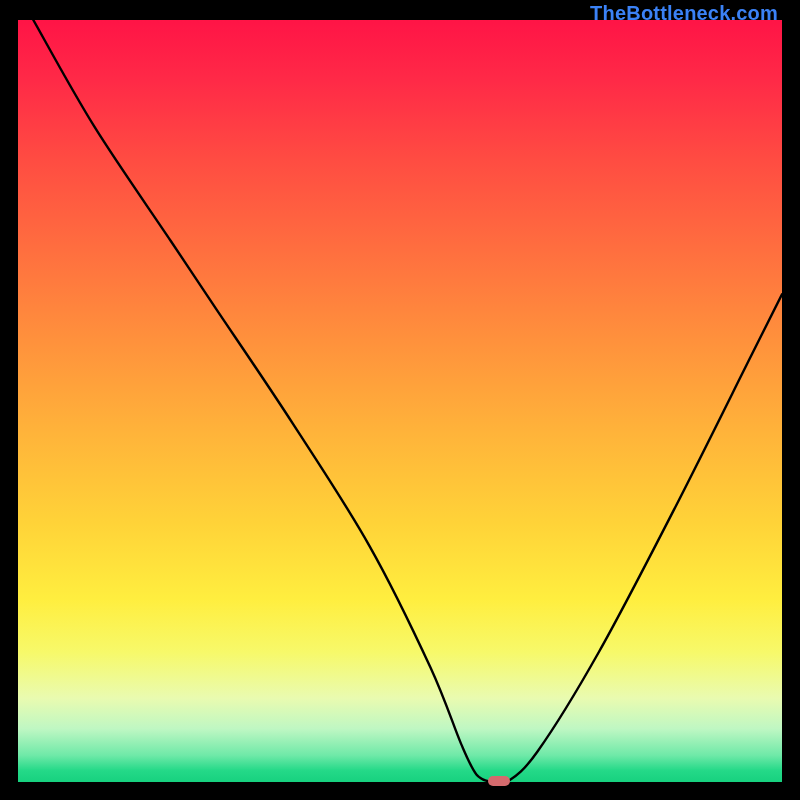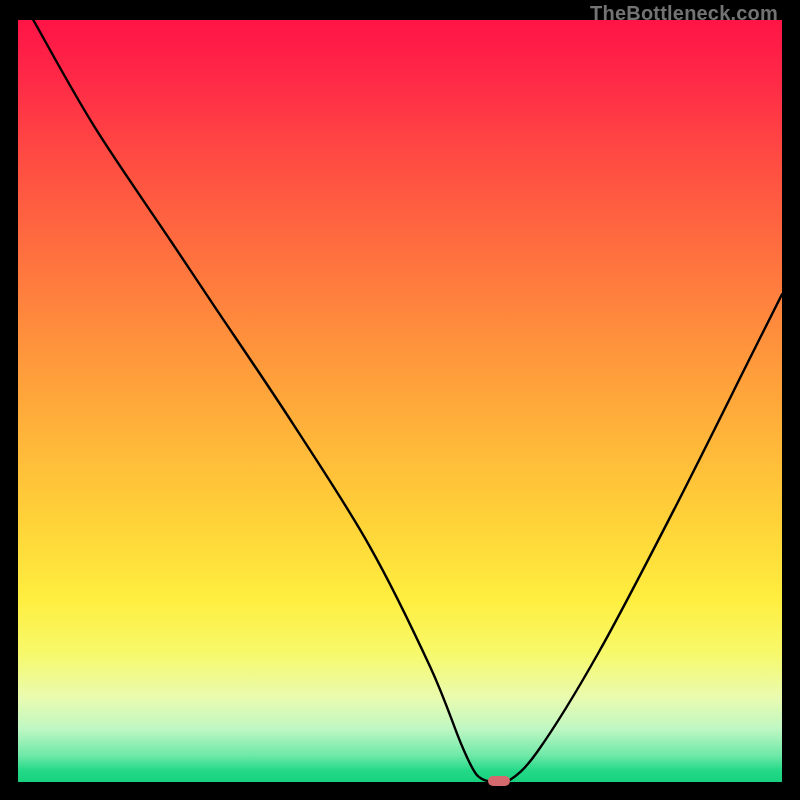--- a/index.html
+++ b/index.html
@@ -42,21 +42,21 @@
       #17d17f 100%
     );
   }
   .watermark {
     position: absolute;
     right: 22px;
     top: 2px;
     font-family: Arial, Helvetica, sans-serif;
     font-size: 20px;
     font-weight: 600;
-    color: #737373;
+    color: #3b82f6;
     letter-spacing: 0.2px;
     user-select: none;
   }
   svg.curve {
     position: absolute;
     left: 18px;
     top: 20px;
     width: 764px;
     height: 762px;
     pointer-events: none;

